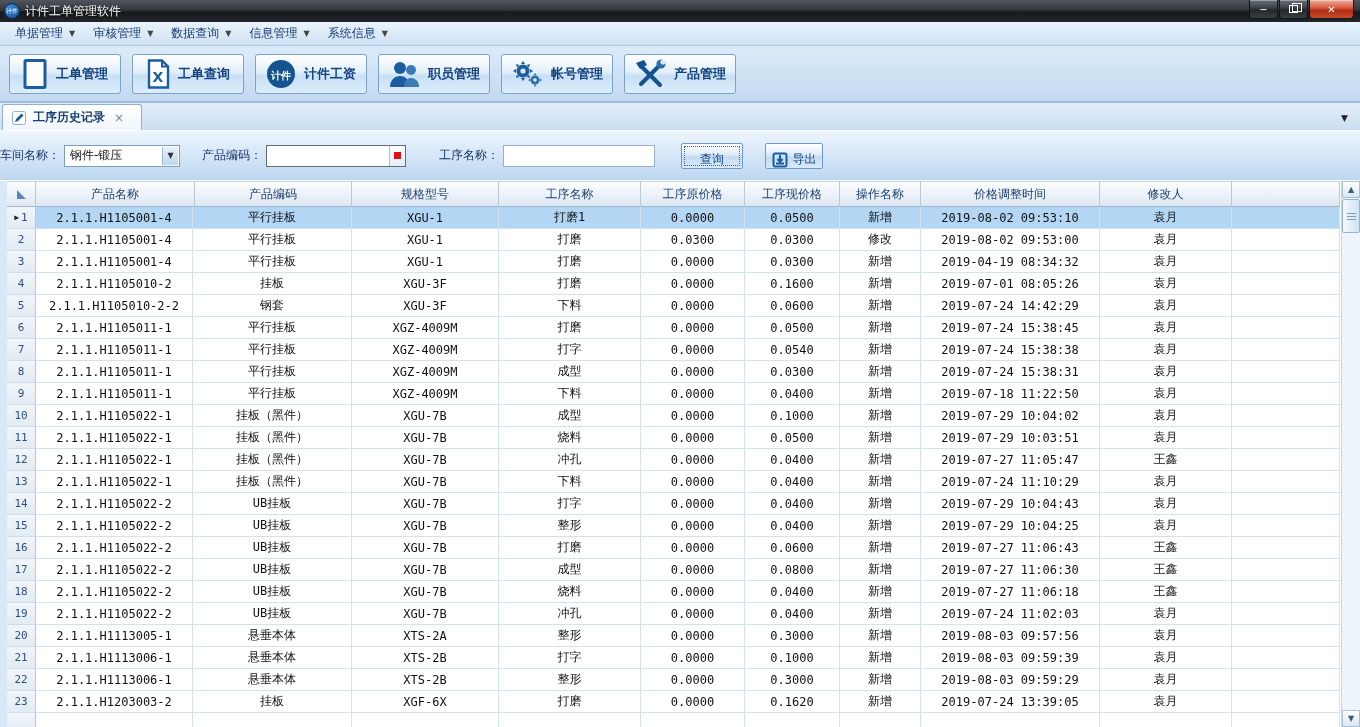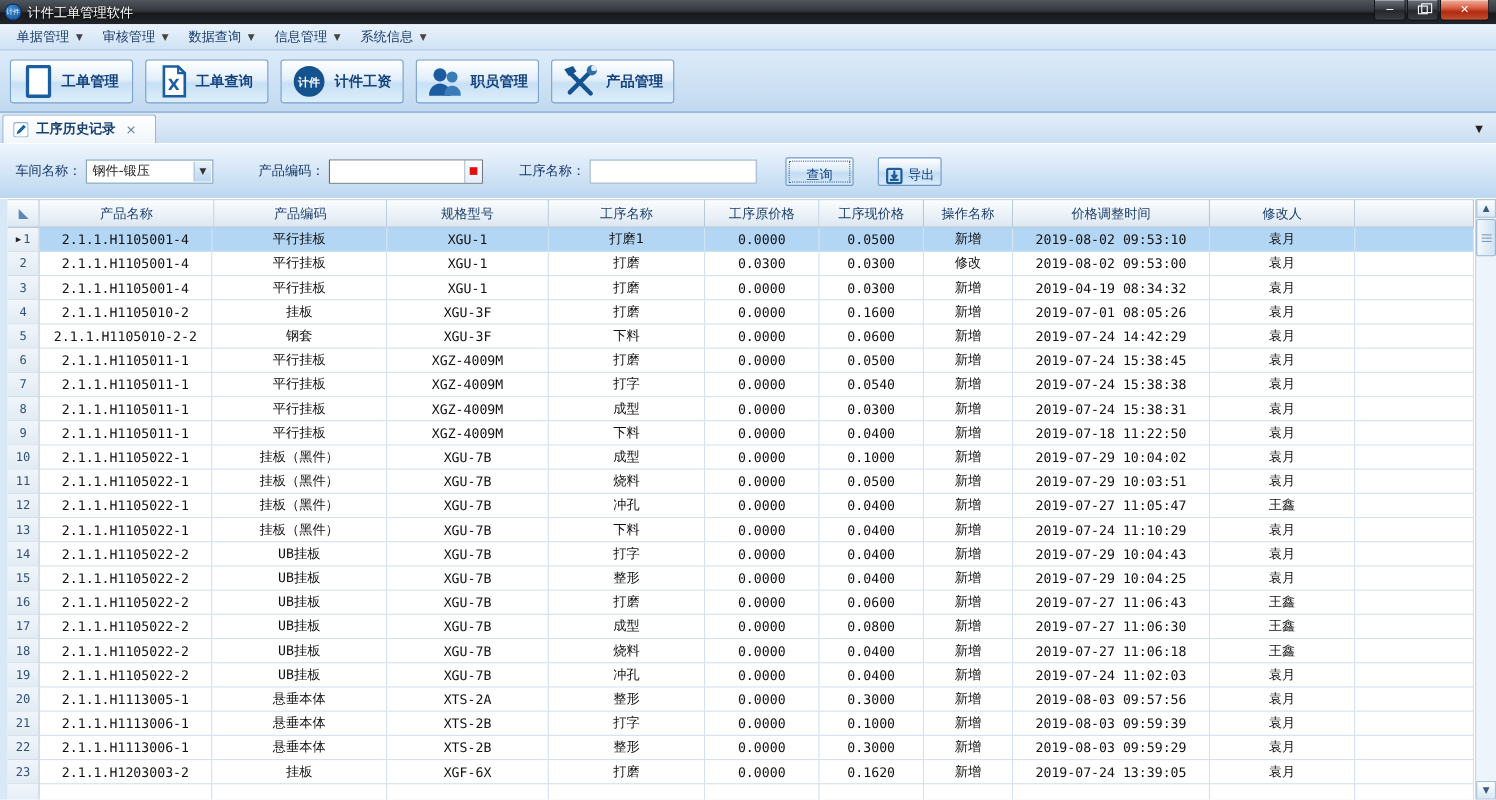--- a/index.html
+++ b/index.html
@@ -184,20 +184,37 @@
             <path d="M2 27 c0-8 6-11 10-11 s10 3 10 11 z" fill="#1b5d9e"></path>
             <circle cx="23" cy="10" r="5" fill="#3a7cb8"></circle>
             <path d="M16 27 c0-7 4-9 7-9 s8 2 8 9 z" fill="#3a7cb8"></path>
           </svg>
         </span>
         <span>职员管理</span>
       </div>
       <div class="tool-btn">
         <span style="display:flex">
           <svg width="32" height="30" viewBox="0 0 32 30">
+            <g fill="#1b5d9e">
+              <circle cx="12" cy="12" r="6.5"></circle>
+              <path d="M12 2 l2 3 h-4 z M12 22 l2-3 h-4 z M2 12 l3-2 v4 z M22 12 l-3-2 v4 z M5 5 l3.4 1 -2.4 2.4 z M19 19 l-1-3.4 -2.4 2.4 z M19 5 l-3.4 1 2.4 2.4 z M5 19 l1-3.4 2.4 2.4 z"></path>
+              <circle cx="12" cy="12" r="2.6" fill="#dcebf9"></circle>
+            </g>
+            <g fill="#2f6fa8">
+              <circle cx="24" cy="21" r="4.5"></circle>
+              <path d="M24 14 l1.5 2.3 h-3 z M24 28 l1.5-2.3 h-3 z M17 21 l2.3-1.5 v3 z M31 21 l-2.3-1.5 v3 z"></path>
+              <circle cx="24" cy="21" r="1.8" fill="#dcebf9"></circle>
+            </g>
+          </svg>
+        </span>
+        <span>帐号管理</span>
+      </div>
+      <div class="tool-btn">
+        <span style="display:flex">
+          <svg width="32" height="30" viewBox="0 0 32 30">
             <g stroke="#15538f" stroke-width="4" stroke-linecap="round">
               <line x1="7" y1="7" x2="26" y2="26"></line>
               <line x1="26" y1="6" x2="7" y2="25"></line>
             </g>
             <path d="M2 4 l8-3 3 5 -7 4 z" fill="#15538f"></path>
             <circle cx="27" cy="5" r="4.6" fill="#2f6fa8"></circle>
             <circle cx="29" cy="3" r="2.6" fill="#dcebf9"></circle>
           </svg>
         </span>
         <span>产品管理</span>
@@ -210,26 +227,26 @@
         <rect x="0.5" y="0.5" width="13" height="13" rx="2" fill="#fff" stroke="#8fb0d4"></rect>
         <path d="M3 11 L4 8 L9.5 2.5 L11.5 4.5 L6 10 Z" fill="#1b5d9e"></path>
       </svg>
       <span>工序历史记录</span>
       <span class="tab-close">×</span>
     </div>
     <span class="tab-list-arrow">▼</span>
   </div>
 
   <div class="filterbar">
-    <span class="flabel" style="margin-left:14px">车间名称：</span>
+    <span class="flabel" style="">车间名称：</span>
     <div class="combo">
       <span>钢件-锻压</span>
       <span class="combo-btn">▼</span>
     </div>
-    <span class="flabel" style="margin-left:41px">产品编码：</span>
+    <span class="flabel" style="margin-left:22px">产品编码：</span>
     <div class="code-wrap">
       <input value="" style="">
       <span class="code-btn">
           <span class="red-sq"></span>
         </span>
     </div>
     <span class="flabel" style="margin-left:33px">工序名称：</span>
     <input class="tinput" style="width: 152px;" value="">
     <div class="btn query" style="margin-left:26px">
       <span>查询</span>

